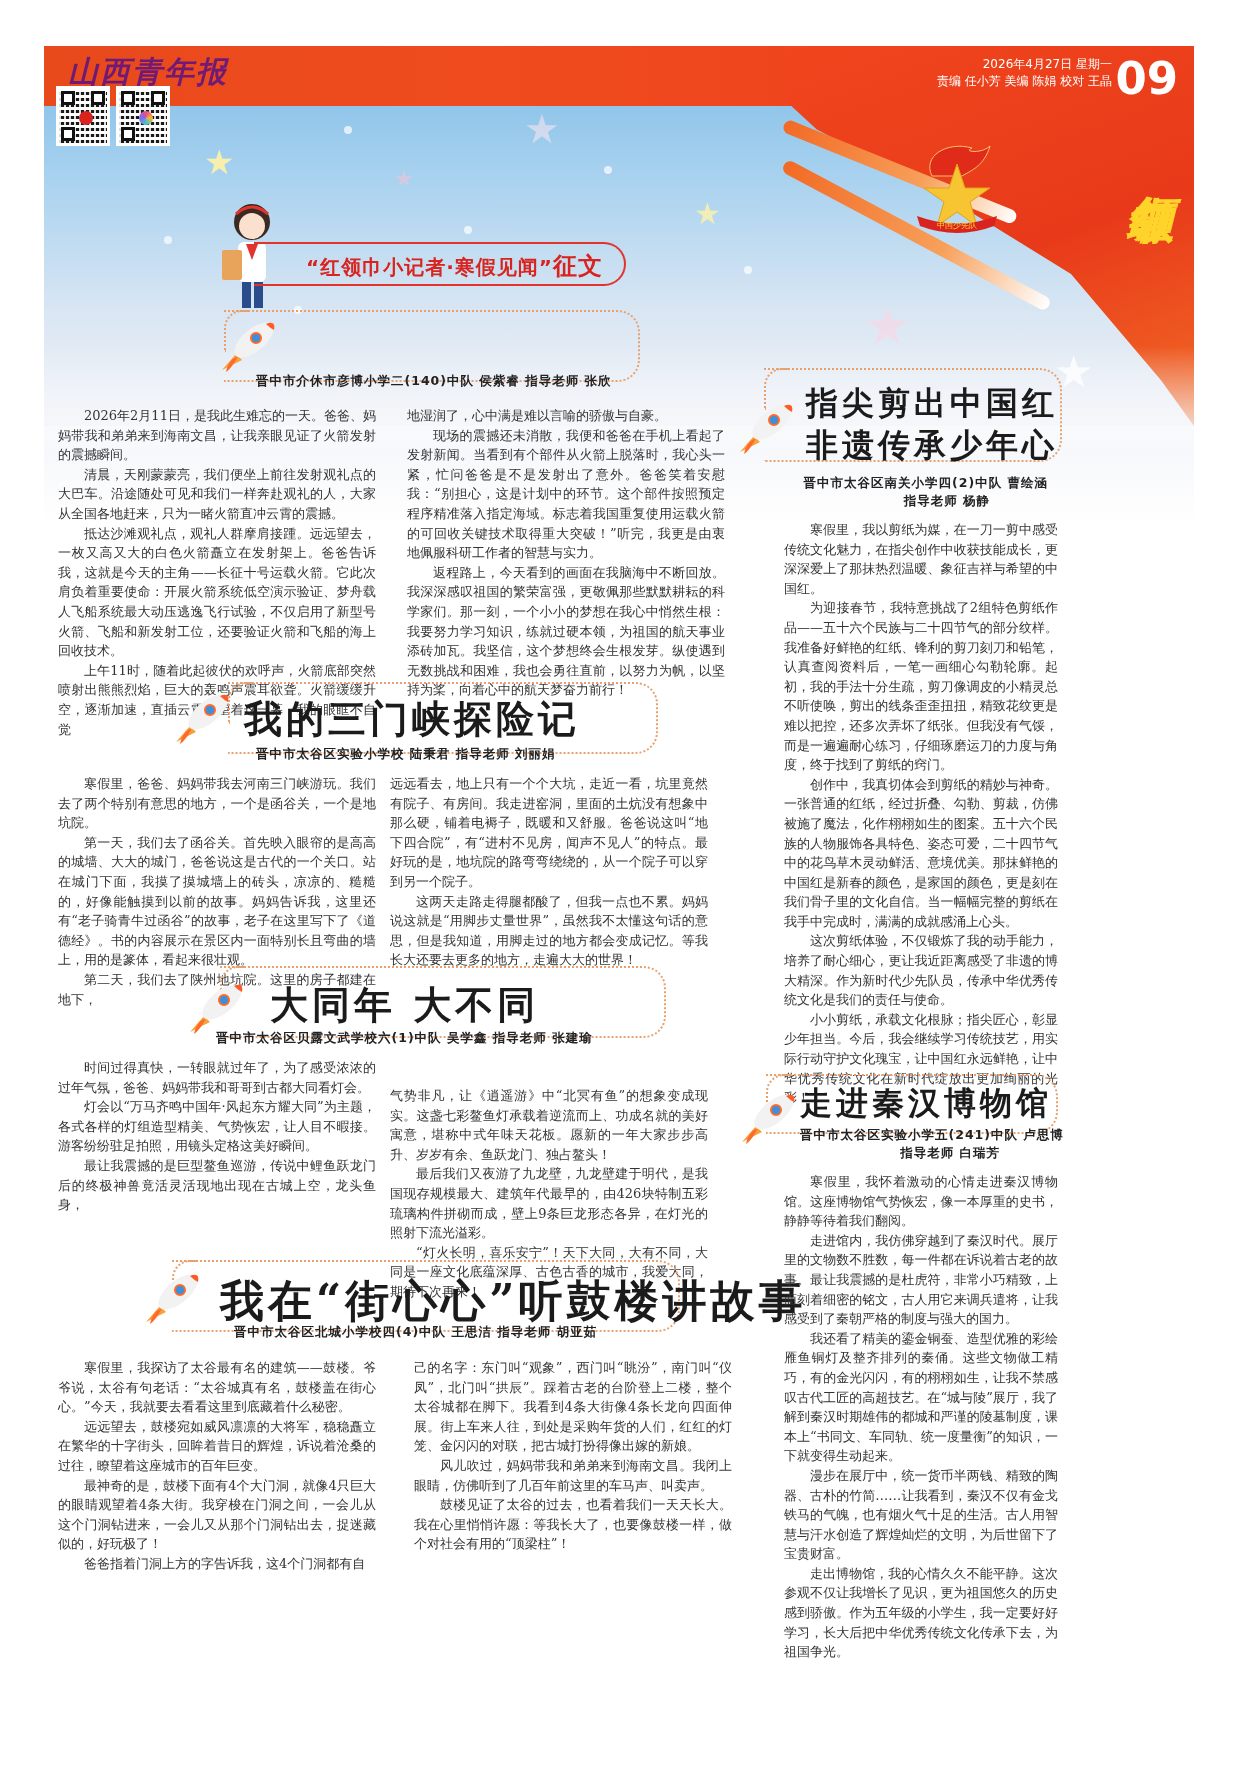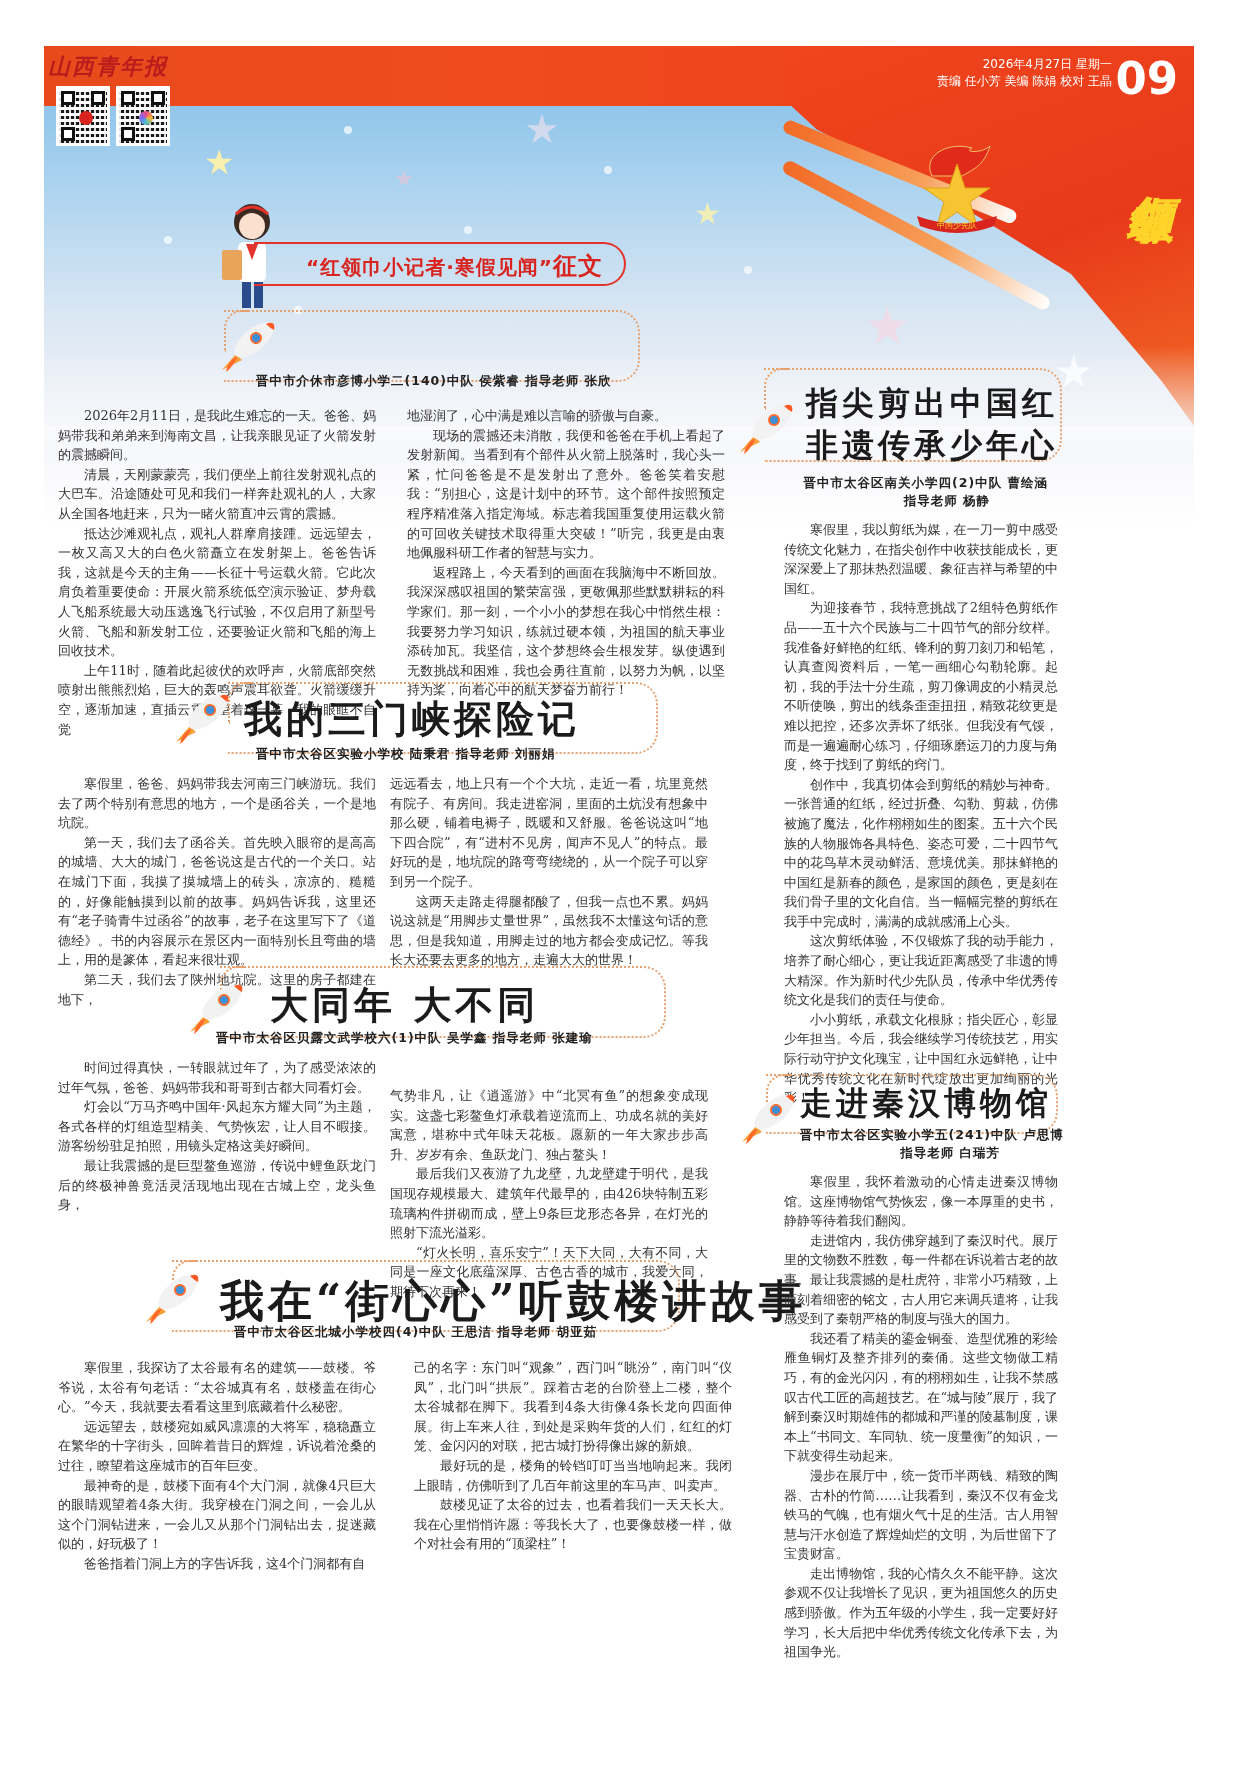--- a/index.html
+++ b/index.html
@@ -15,21 +15,21 @@
   .top-band { position: absolute; left: 0; top: 0; width: 1150px; height: 60px;
     background: linear-gradient(90deg, #e84a1c 0%, #ef4b1e 40%, #ef3d1c 100%); }
   .flag { position: absolute; left: 740px; top: 0; width: 410px; height: 380px;
     background: linear-gradient(160deg, #f0451d 0%, #e83a1a 55%, #f26a25 100%);
     clip-path: polygon(0 0, 100% 0, 100% 100%, 92% 88%, 70% 60%, 40% 40%, 8% 22%, 0 14%); }
   .streak { position: absolute; height: 14px; background: linear-gradient(90deg, #f26a25, #f7a05a 60%, #ffffff); border-radius: 7px; transform-origin: left center; }
   .star { position: absolute; color: #ffffff; opacity: .55; font-family: "DejaVu Sans", sans-serif; }
   .dot { position: absolute; width: 8px; height: 8px; border-radius: 50%; background: #ffffff; opacity: .7; }
 
   
-  .masthead { position: absolute; left: 4px; top: 6px; font-family: "DejaVu Serif", serif; font-style: italic; font-weight: bold; font-size: 22px; color: #b91c1c; letter-spacing: 2px; }
+  .masthead { position: absolute; left: 24px; top: 6px; font-family: "DejaVu Serif", serif; font-style: italic; font-weight: bold; font-size: 30px; color: #701a75; letter-spacing: 2px; }
   .qr { position: absolute; top: 40px; width: 54px; height: 60px; background:
     repeating-linear-gradient(0deg, #1a1a1a 0 3px, #ffffff 3px 6px),
     #fff; border: 3px solid #fff; }
   .qr::before { content: ""; position: absolute; inset: 0;
     background: repeating-linear-gradient(90deg, rgba(255,255,255,.85) 0 2px, rgba(0,0,0,0) 2px 5px); }
   .qr .corner { position: absolute; width: 14px; height: 14px; border: 3px solid #111; background: #fff; }
   .qr .center { position: absolute; left: 20px; top: 22px; width: 14px; height: 14px; border-radius: 50%; }
 
   .dateline { position: absolute; right: 82px; top: 10px; color: #ffffff; font-family: "DejaVu Sans", sans-serif; font-size: 12px; text-align: right; line-height: 17px; }
   .pageno { position: absolute; right: 16px; top: 6px; color: #ffffff; font-family: "DejaVu Sans", sans-serif; font-weight: bold; font-size: 45px; }
@@ -208,21 +208,21 @@
   <div class="byline" style="left:190px;top:1278px;">晋中市太谷区北城小学校四(4)中队 王思洁 指导老师 胡亚茹</div>
 
   <div class="col" style="left:14px;top:1312px;width:318px;">
     <p>寒假里，我探访了太谷最有名的建筑——鼓楼。爷爷说，太谷有句老话：“太谷城真有名，鼓楼盖在街心心。”今天，我就要去看看这里到底藏着什么秘密。</p>
     <p>远远望去，鼓楼宛如威风凛凛的大将军，稳稳矗立在繁华的十字街头，回眸着昔日的辉煌，诉说着沧桑的过往，瞭望着这座城市的百年巨变。</p>
     <p>最神奇的是，鼓楼下面有4个大门洞，就像4只巨大的眼睛观望着4条大街。我穿梭在门洞之间，一会儿从这个门洞钻进来，一会儿又从那个门洞钻出去，捉迷藏似的，好玩极了！</p>
     <p>爸爸指着门洞上方的字告诉我，这4个门洞都有自</p>
   </div>
   <div class="col" style="left:346px;top:1312px;width:318px;margin-left:24px;">
     <p style="text-indent:0;">己的名字：东门叫“观象”，西门叫“眺汾”，南门叫“仪凤”，北门叫“拱辰”。踩着古老的台阶登上二楼，整个太谷城都在脚下。我看到4条大街像4条长龙向四面伸展。街上车来人往，到处是采购年货的人们，红红的灯笼、金闪闪的对联，把古城打扮得像出嫁的新娘。</p>
-    <p>最好玩的是，楼角的铃铛叮叮当当地响起来。我闭上眼睛，仿佛听到了几百年前这里的车马声、叫卖声。</p>
+    <p>风儿吹过，妈妈带我和弟弟来到海南文昌。我闭上眼睛，仿佛听到了几百年前这里的车马声、叫卖声。</p>
     <p>鼓楼见证了太谷的过去，也看着我们一天天长大。我在心里悄悄许愿：等我长大了，也要像鼓楼一样，做个对社会有用的“顶梁柱”！</p>
   </div>
 
   <div class="title-box" style="left:720px;top:322px;width:298px;height:94px;"></div>
   <svg class="rocket" style="left:688px;top:350px;" viewBox="0 0 66 66">
     <path d="M8 56 L22 40 L28 46 Z" fill="#f7a13a"></path>
     <path d="M12 58 Q14 46 24 42 Q18 54 12 58Z" fill="#ff6a2b"></path>
     <ellipse cx="40" cy="26" rx="24" ry="11" transform="rotate(-40 40 26)" fill="#f2f2f2"></ellipse>
     <path d="M52 10 Q62 6 60 16 Q56 14 52 10Z" fill="#ff5a24"></path>
     <circle cx="42" cy="24" r="5" fill="#3d8fd9" stroke="#ff6a2b" stroke-width="2"></circle>

